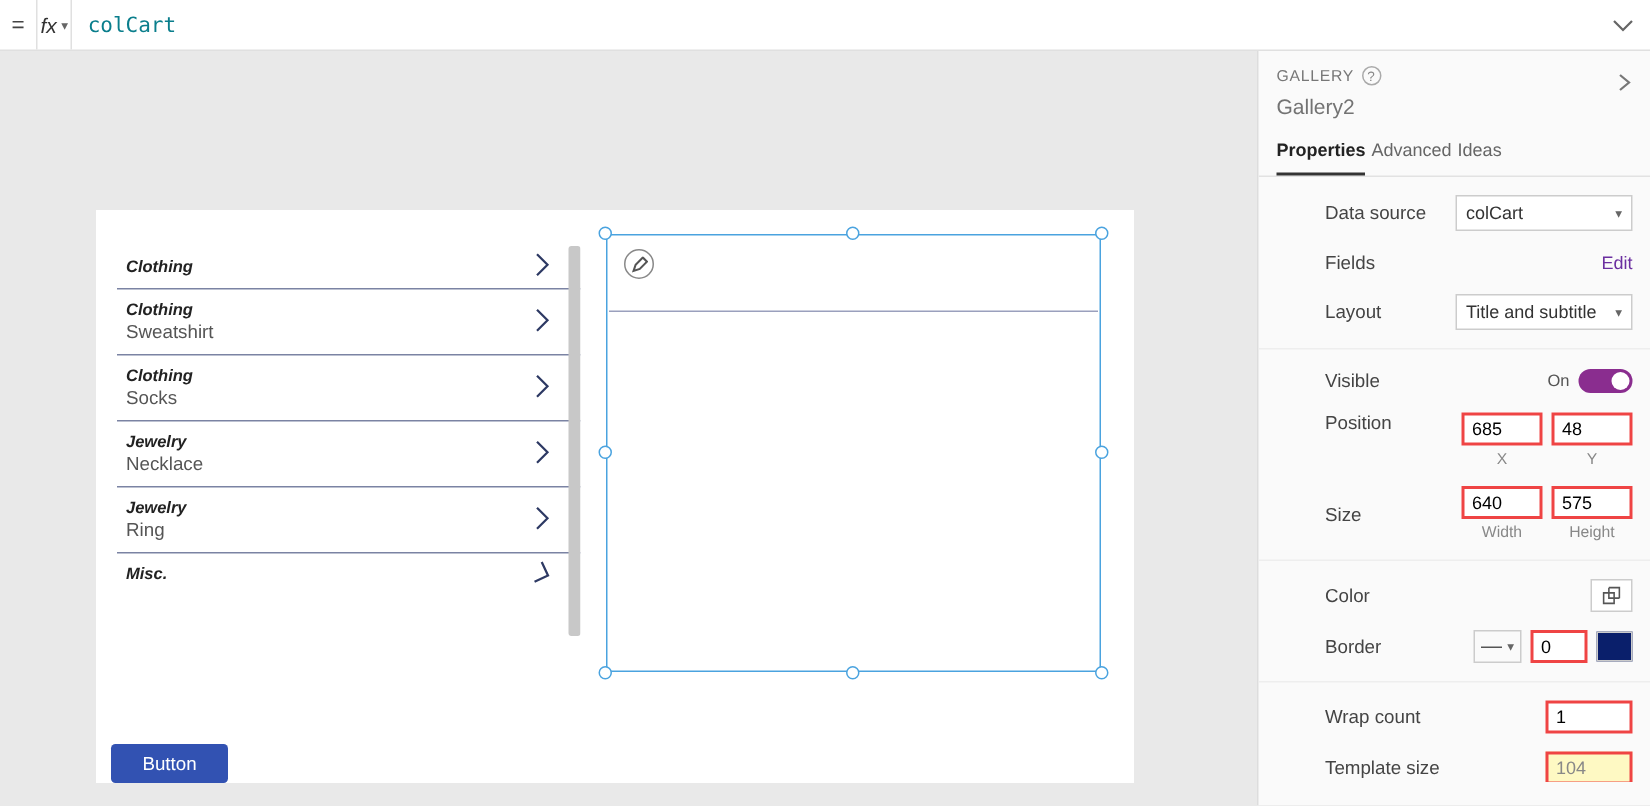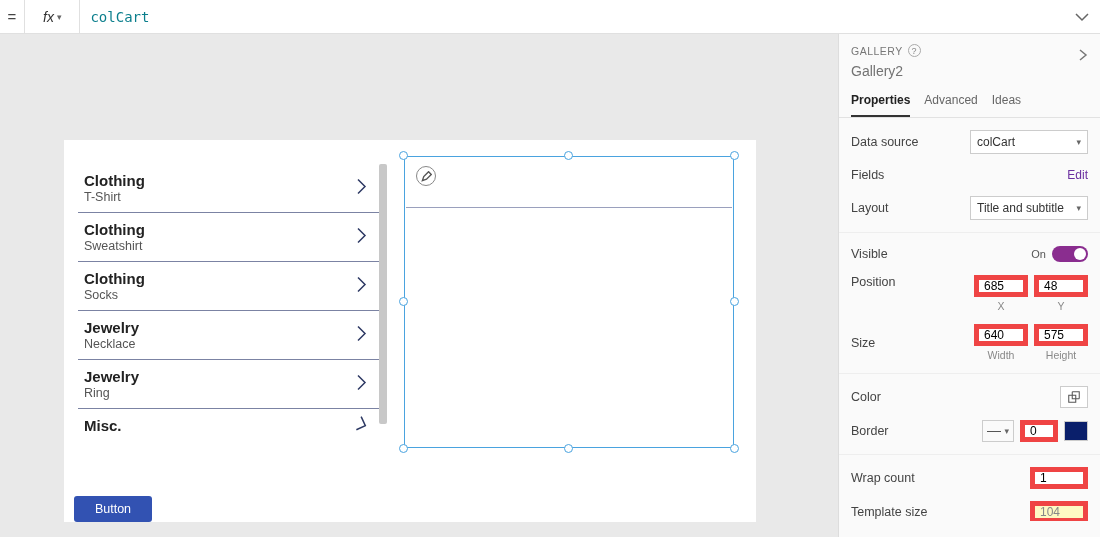--- a/index.html
+++ b/index.html
@@ -1,37 +1,37 @@
 <!DOCTYPE html>
 <html><head>
 <meta charset="utf-8">
 <style>
   * { box-sizing: border-box; margin: 0; padding: 0; font-family: "Segoe UI", Arial, sans-serif; }
   body { background: #e9e9e9; width: 1100px; height: 537px; overflow: hidden; font-size: 13px; color: #333; }
 
   
   .formula-bar { display: flex; align-items: center; height: 34px; background: #fff; border-bottom: 1px solid #e0e0e0; }
   .eq { width: 24px; text-align: center; font-size: 15px; color: #444; }
-  .fx-wrap { display: flex; align-items: center; gap: 3px; padding: 0 18px; border-left: 1px solid #e0e0e0; border-right: 1px solid #e0e0e0; height: 100%; cursor: pointer; }
+  .fx-wrap { display: flex; align-items: center; gap: 3px; padding: 0 2px; border-left: 1px solid #e0e0e0; border-right: 1px solid #e0e0e0; height: 100%; cursor: pointer; }
   .fx { font-style: italic; font-size: 14px; color: #333; }
   .fx-caret { font-size: 9px; color: #666; }
   .formula-input { flex: 1; height: 100%; padding: 0 10px; display: flex; align-items: center; font-family: Consolas, monospace; font-size: 14px; color: #0a7e8c; }
   .expand-caret { width: 36px; text-align: center; font-size: 14px; color: #666; cursor: pointer; }
 
   .workspace { display: flex; height: calc(100% - 34px); }
   .canvas-area { flex: 1; position: relative; padding: 12px 36px 12px 12px; }
   .canvas-bg { position: absolute; left: 64px; top: 106px; width: 692px; height: 382px; background: #fff; }
 
   
   .gallery1 { position: absolute; left: 78px; top: 130px; width: 309px; height: 317px; overflow: hidden; }
   .g1-inner { height: 100%; overflow: hidden; position: relative; }
   .g1-scroll { position: absolute; right: 0; top: 0; width: 8px; height: 260px; background: #c8c8c8; border-radius: 2px; }
   .g1-item { border-top: 1px solid #7b83a3; padding: 8px 28px 8px 6px; position: relative; }
   .g1-item:first-child { border-top: none; }
-  .g1-title { font-weight: 700; font-size: 15px; color: #222; }
+  .g1-title { font-weight: 700; font-size: 11px; color: #222; font-style: italic; }
   .g1-sub { font-size: 12.5px; color: #555; margin-top: 1px; }
   .g1-arrow { position: absolute; right: 18px; top: 50%; transform: translateY(-50%); }
   .g1-arrow svg { stroke: #2e3a64; }
 
   
   .sel { position: absolute; left: 404px; top: 122px; width: 330px; height: 292px; }
   .sel-box { position: absolute; inset: 0; border: 1px solid #4aa3df; background: #fff; }
   .sel-template { position: absolute; left:1px; top:1px; right:1px; height: 50px; border-bottom: 1px solid #9aa0bd; }
   .handle { position:absolute; width:9px; height:9px; background:#fff; border:1px solid #4aa3df; border-radius:50%; }
   .h-tl{left:-5px; top:-5px} .h-tr{right:-5px; top:-5px}
@@ -46,37 +46,37 @@
   .btn-button { position:absolute; left:74px; top:462px; width:78px; height:26px; background:#3252b2; color:#fff; border:none; border-radius:3px; font-size:12.5px; cursor:pointer; }
 
   
   .panel { width: 262px; background:#fafafa; border-left:1px solid #ddd; height:100%; overflow:hidden; font-size:12.5px; color:#333; }
   .panel-head { padding:10px 12px 4px; position:relative; }
   .panel-type { font-size:10.5px; letter-spacing:0.5px; color:#777; display:flex; align-items:center; gap:5px; }
   .panel-name { font-size:14px; margin-top:6px; color:#737373; }
   .panel-caret { position:absolute; right:12px; top:14px; color:#666; cursor:pointer; }
   .help-icon { width:13px; height:13px; border:1px solid #aaa; border-radius:50%; display:inline-flex; align-items:center; justify-content:center; font-size:9px; color:#888; }
 
-  .tabs { display:flex; gap:14px; padding:10px 12px 0; border-bottom:1px solid #e2e2e2; font-size:12px; color:#666; }
+  .tabs { display:flex; gap:4px; padding:10px 12px 0; border-bottom:1px solid #e2e2e2; font-size:12px; color:#666; }
   .tab { padding-bottom:8px; cursor:pointer; }
   .tab.active { color:#222; border-bottom:2px solid #333; font-weight:600; }
 
   .prop-scroll { height: calc(100% - 100px); overflow-y:auto; }
   .prop-group { border-bottom:1px solid #eee; padding:6px 0; }
-  .prow { display:flex; align-items:center; justify-content:space-between; padding:6px 12px; min-height:30px; }
+  .prow { display:flex; align-items:center; justify-content:space-between; padding:6px 12px; min-height:30px;margin-left:32px; }
   .plabel { color:#444; }
   .dd { border:1px solid #ccc; background:#fff; height:24px; min-width:118px; display:flex; align-items:center; justify-content:space-between; padding:0 6px; cursor:pointer; font-size:12px; }
   .dd-caret { font-size:9px; color:#666; }
   .edit-link { color:#6b2fa0; cursor:pointer; font-size:12px; }
 
   .toggle { width:36px; height:16px; background:#8a2d8f; border-radius:10px; position:relative; cursor:pointer; }
   .toggle-knob { position:absolute; right:2px; top:2px; width:12px; height:12px; background:#fff; border-radius:50%; }
   .on-label { font-size:11px; color:#555; margin-right:6px; }
 
-  .num-input { width:54px; height:22px; border:5px solid #ef4444; background:#fff; padding:0 5px; font-size:12px; text-align:left; }
+  .num-input { width:54px; height:22px; border:2px solid #ef4444; background:#fff; padding:0 5px; font-size:12px; text-align:left; }
   .num-input.ro { background:#fef9c3; color:#888; }
   .num-input.ws { width:58px; }
   .pair { display:flex; gap:6px; }
   .pair-col { display:flex; flex-direction:column; align-items:center; gap:3px; }
   .sublabel { font-size:10.5px; color:#888; }
 
   .color-btn { width:28px; height:22px; border:1px solid #ccc; background:#fff; display:flex; align-items:center; justify-content:center; cursor:pointer; }
   .swatch { width:24px; height:20px; border:1px solid #ccc; background:#0a1f6b; cursor:pointer; }
 
   .border-line { width:32px; height:22px; border:1px solid #ccc; display:flex; align-items:center; justify-content:space-between; padding:0 4px; cursor:pointer; }
@@ -100,21 +100,20 @@
 </div>
 
 <div class="workspace">
   <div class="canvas-area">
     <div class="canvas-bg"></div>
 
     <div class="gallery1">
       <div class="g1-inner">
         <div class="g1-item">
           <div class="g1-title">Clothing</div>
-          <div class="g1-sub">T-Shirt</div>
           <span class="g1-arrow"><svg width="14" height="20" viewBox="0 0 14 20" fill="none">
                 <path d="M3 3 L10 10 L3 17" stroke-width="1.5"></path>
               </svg></span>
         </div>
         <div class="g1-item">
           <div class="g1-title">Clothing</div>
           <div class="g1-sub">Sweatshirt</div>
           <span class="g1-arrow"><svg width="14" height="20" viewBox="0 0 14 20" fill="none">
                 <path d="M3 3 L10 10 L3 17" stroke-width="1.5"></path>
               </svg></span>

